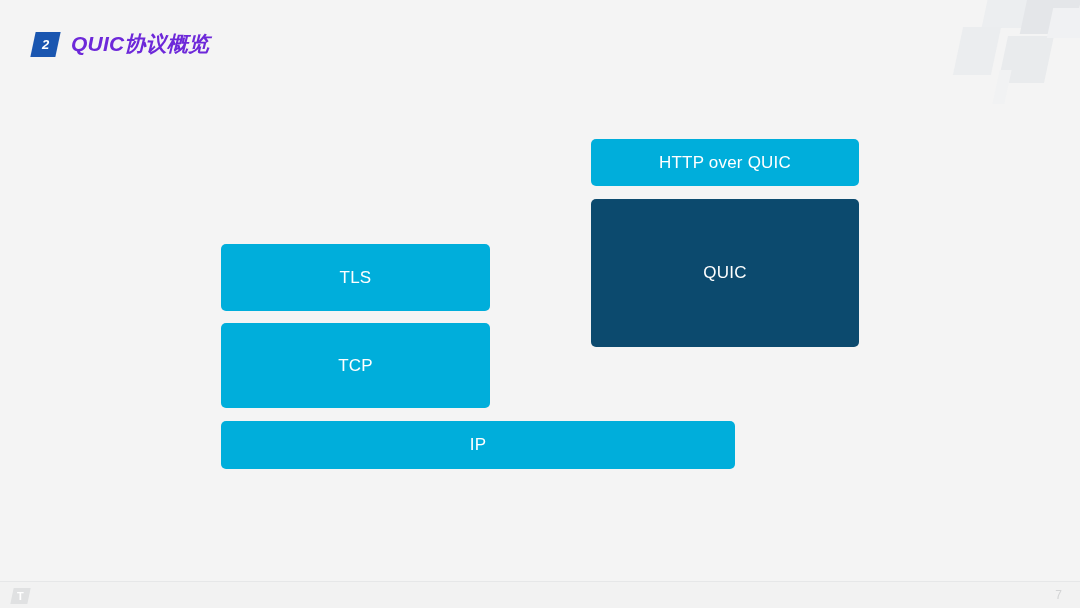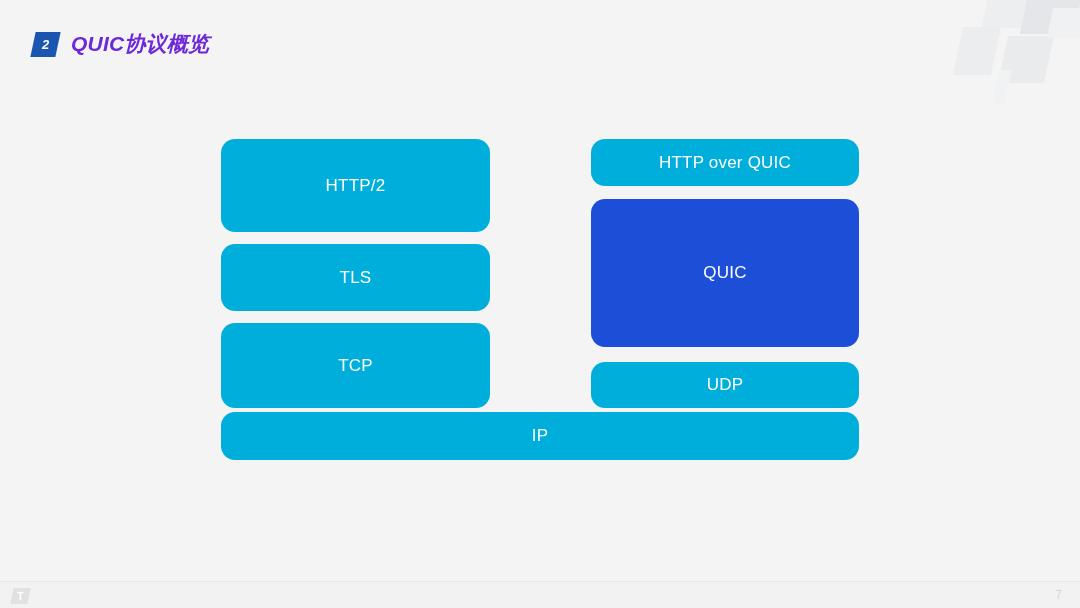--- a/index.html
+++ b/index.html
@@ -81,43 +81,43 @@
   
   .diagram {
     position: absolute;
     left: 0;
     top: 0;
     width: 1080px;
     height: 608px;
   }
   .box {
     position: absolute;
-    border-radius: 14px;
+    border-radius: 5px;
     display: flex;
     align-items: center;
     justify-content: center;
     color: #ffffff;
     font-size: 17px;
     font-weight: 400;
     box-sizing: border-box;
     letter-spacing: 0.2px;
   }
   .box.cyan   { background: #00aedb; }
-  .box.orange { background: #1d4ed8; }
+  .box.orange { background: #0c4a6e; }
 
   
   .box-http2 { left: 221px; top: 139px; width: 269px; height: 93px; }
   .box-tls   { left: 221px; top: 244px; width: 269px; height: 67px; }
   .box-tcp   { left: 221px; top: 323px; width: 269px; height: 85px; }
   
   .box-hoq   { left: 591px; top: 139px; width: 268px; height: 47px; }
   .box-quic  { left: 591px; top: 199px; width: 268px; height: 148px; }
   .box-udp   { left: 591px; top: 362px; width: 268px; height: 46px; }
   
-  .box-ip    { left: 221px; top: 412px; width: 638px; height: 48px; }
+  .box-ip    { left: 221px; top: 421px; width: 514px; height: 48px; }
 
   
   .footer-rule {
     position: absolute;
     left: 0;
     top: 581px;
     width: 1080px;
     height: 1px;
     background: #e6e7e8;
   }
@@ -173,27 +173,25 @@
 
   <div class="header">
     <div class="badge">
       <span class="badge-num">2</span>
     </div>
     <div class="title">QUIC协议概览</div>
   </div>
 
   <div class="diagram">
 
-    <div class="box cyan box-http2">HTTP/2</div>
     <div class="box cyan box-tcp">TCP</div>
     <div class="box cyan box-tls">TLS</div>
 
     <div class="box cyan box-hoq">HTTP over QUIC</div>
     <div class="box orange box-quic">QUIC</div>
-    <div class="box cyan box-udp">UDP</div>
 
     <div class="box cyan box-ip">IP</div>
   </div>
 
   <div class="footer-rule"></div>
   <div class="footer"></div>
   <div class="footer-logo">
     <span class="footer-logo-mark">T</span>
   </div>
   <div class="page-number">7</div>

